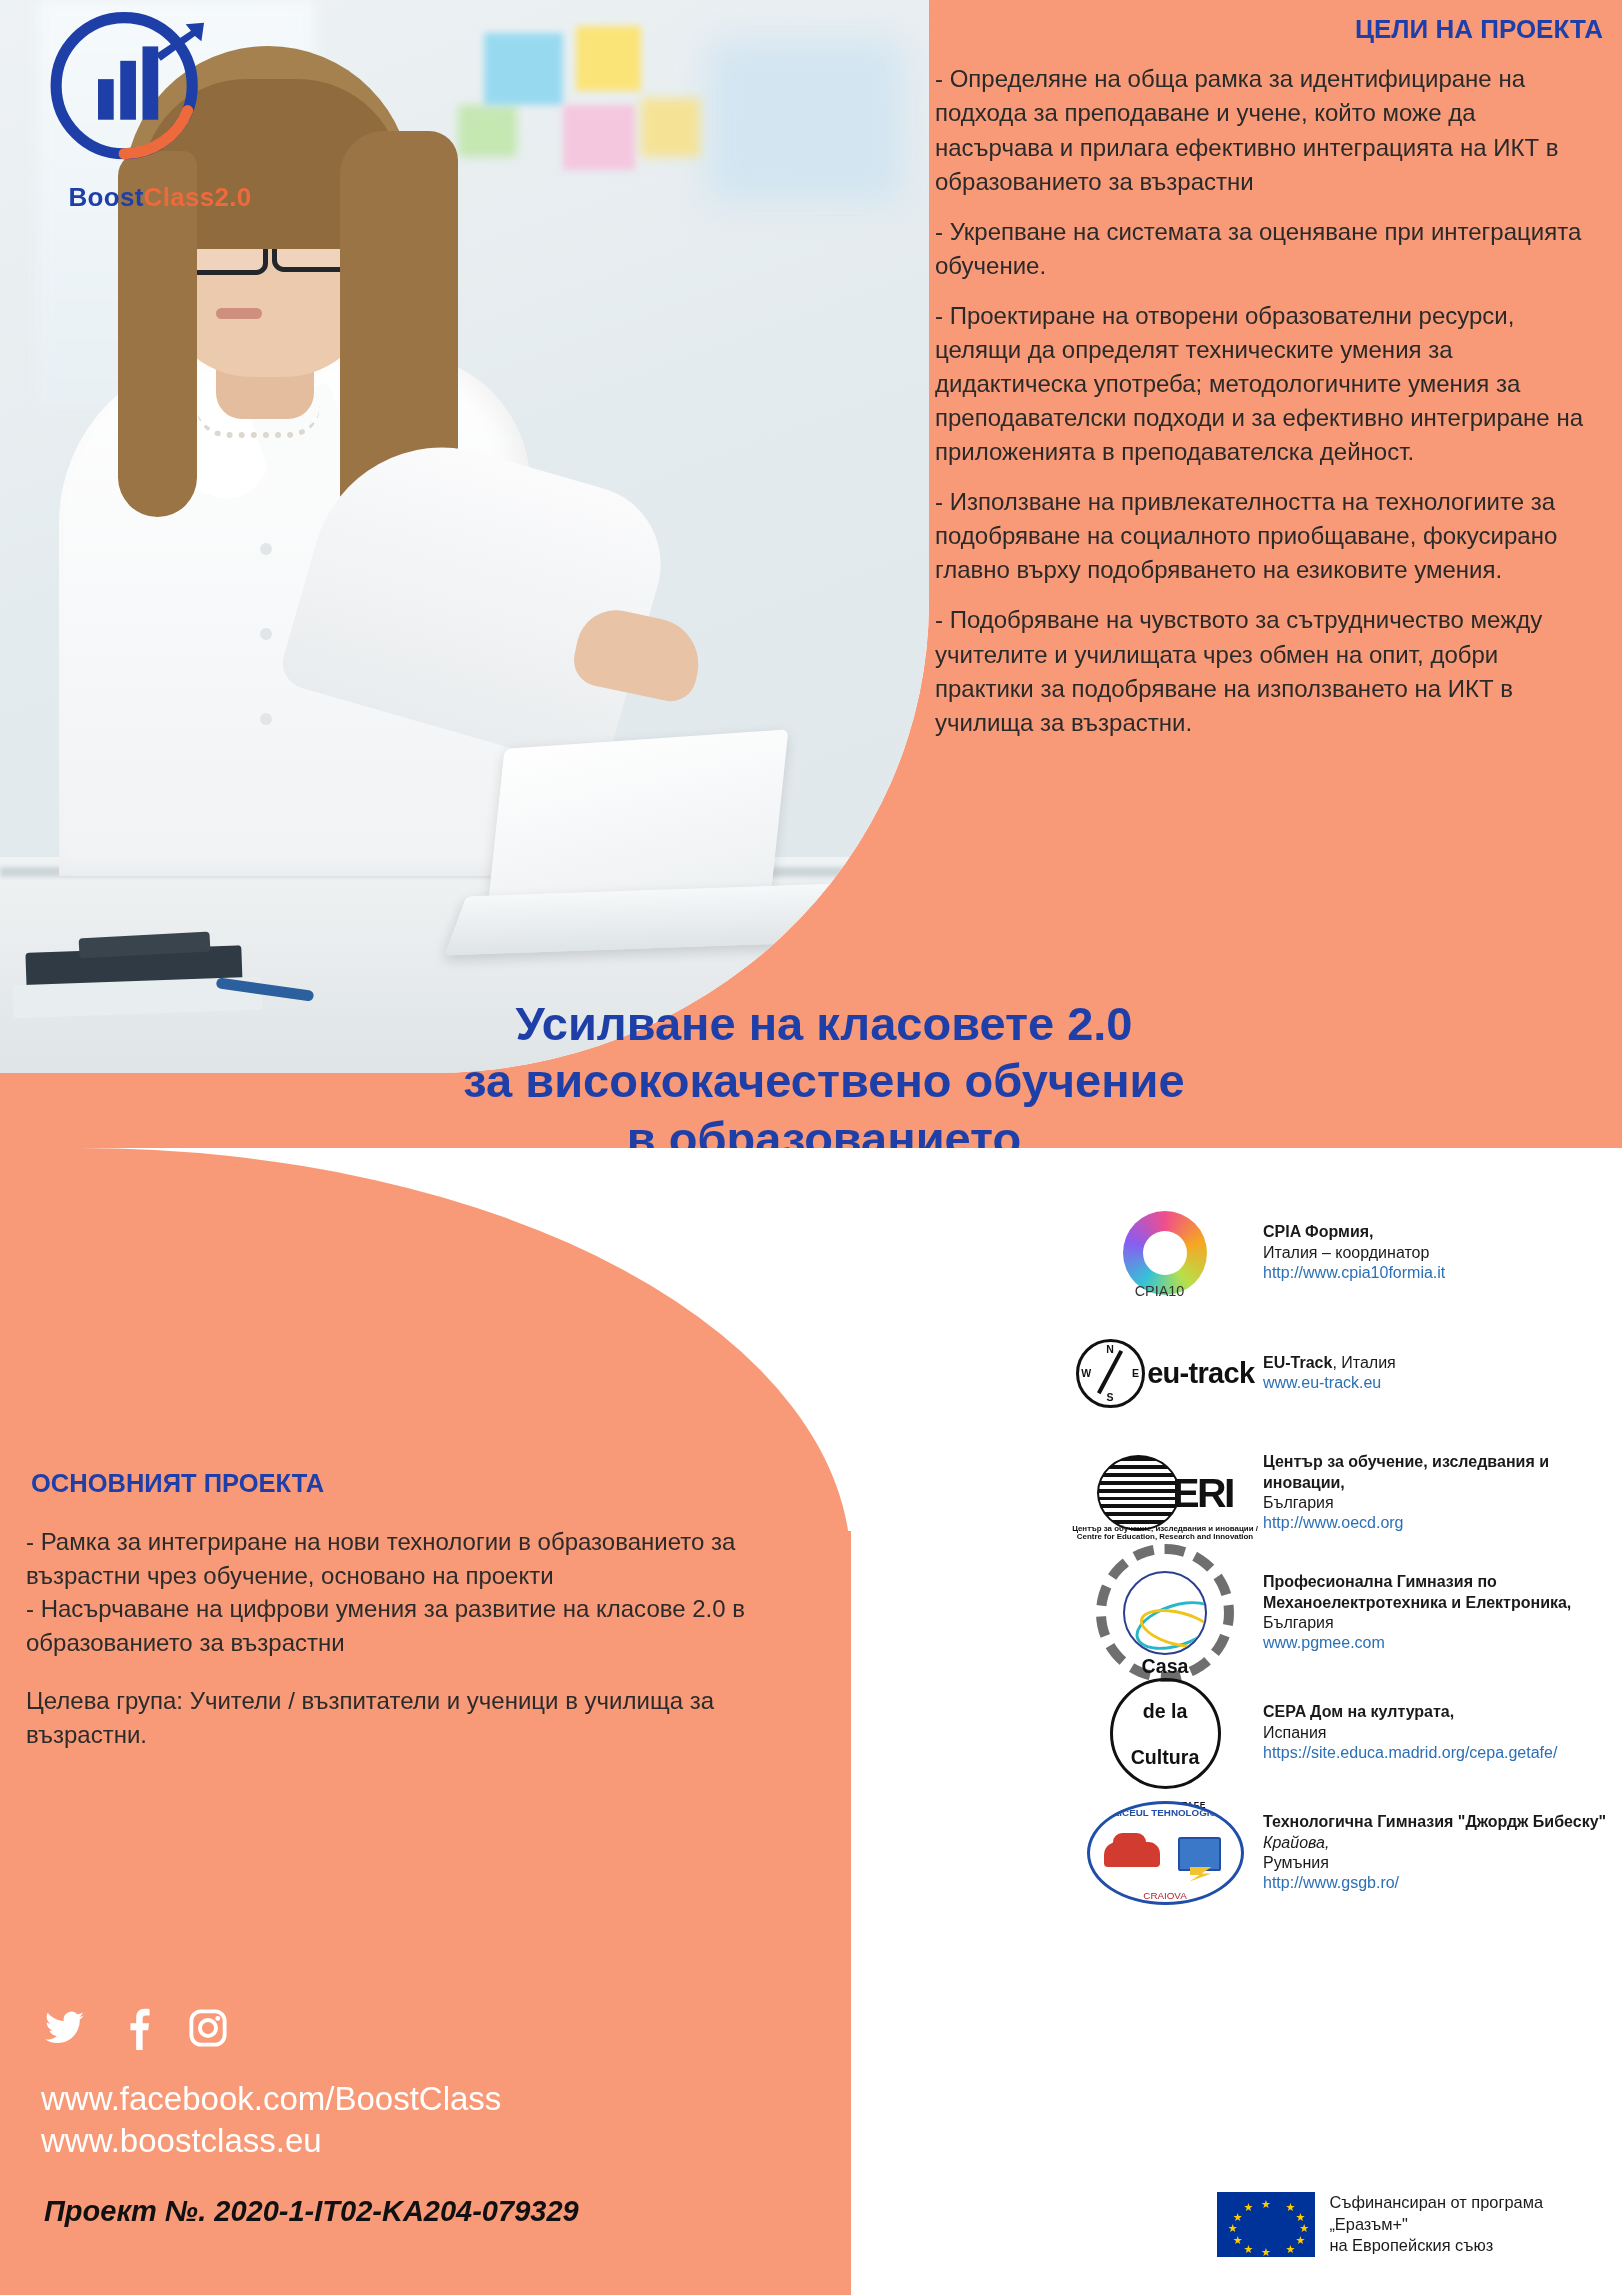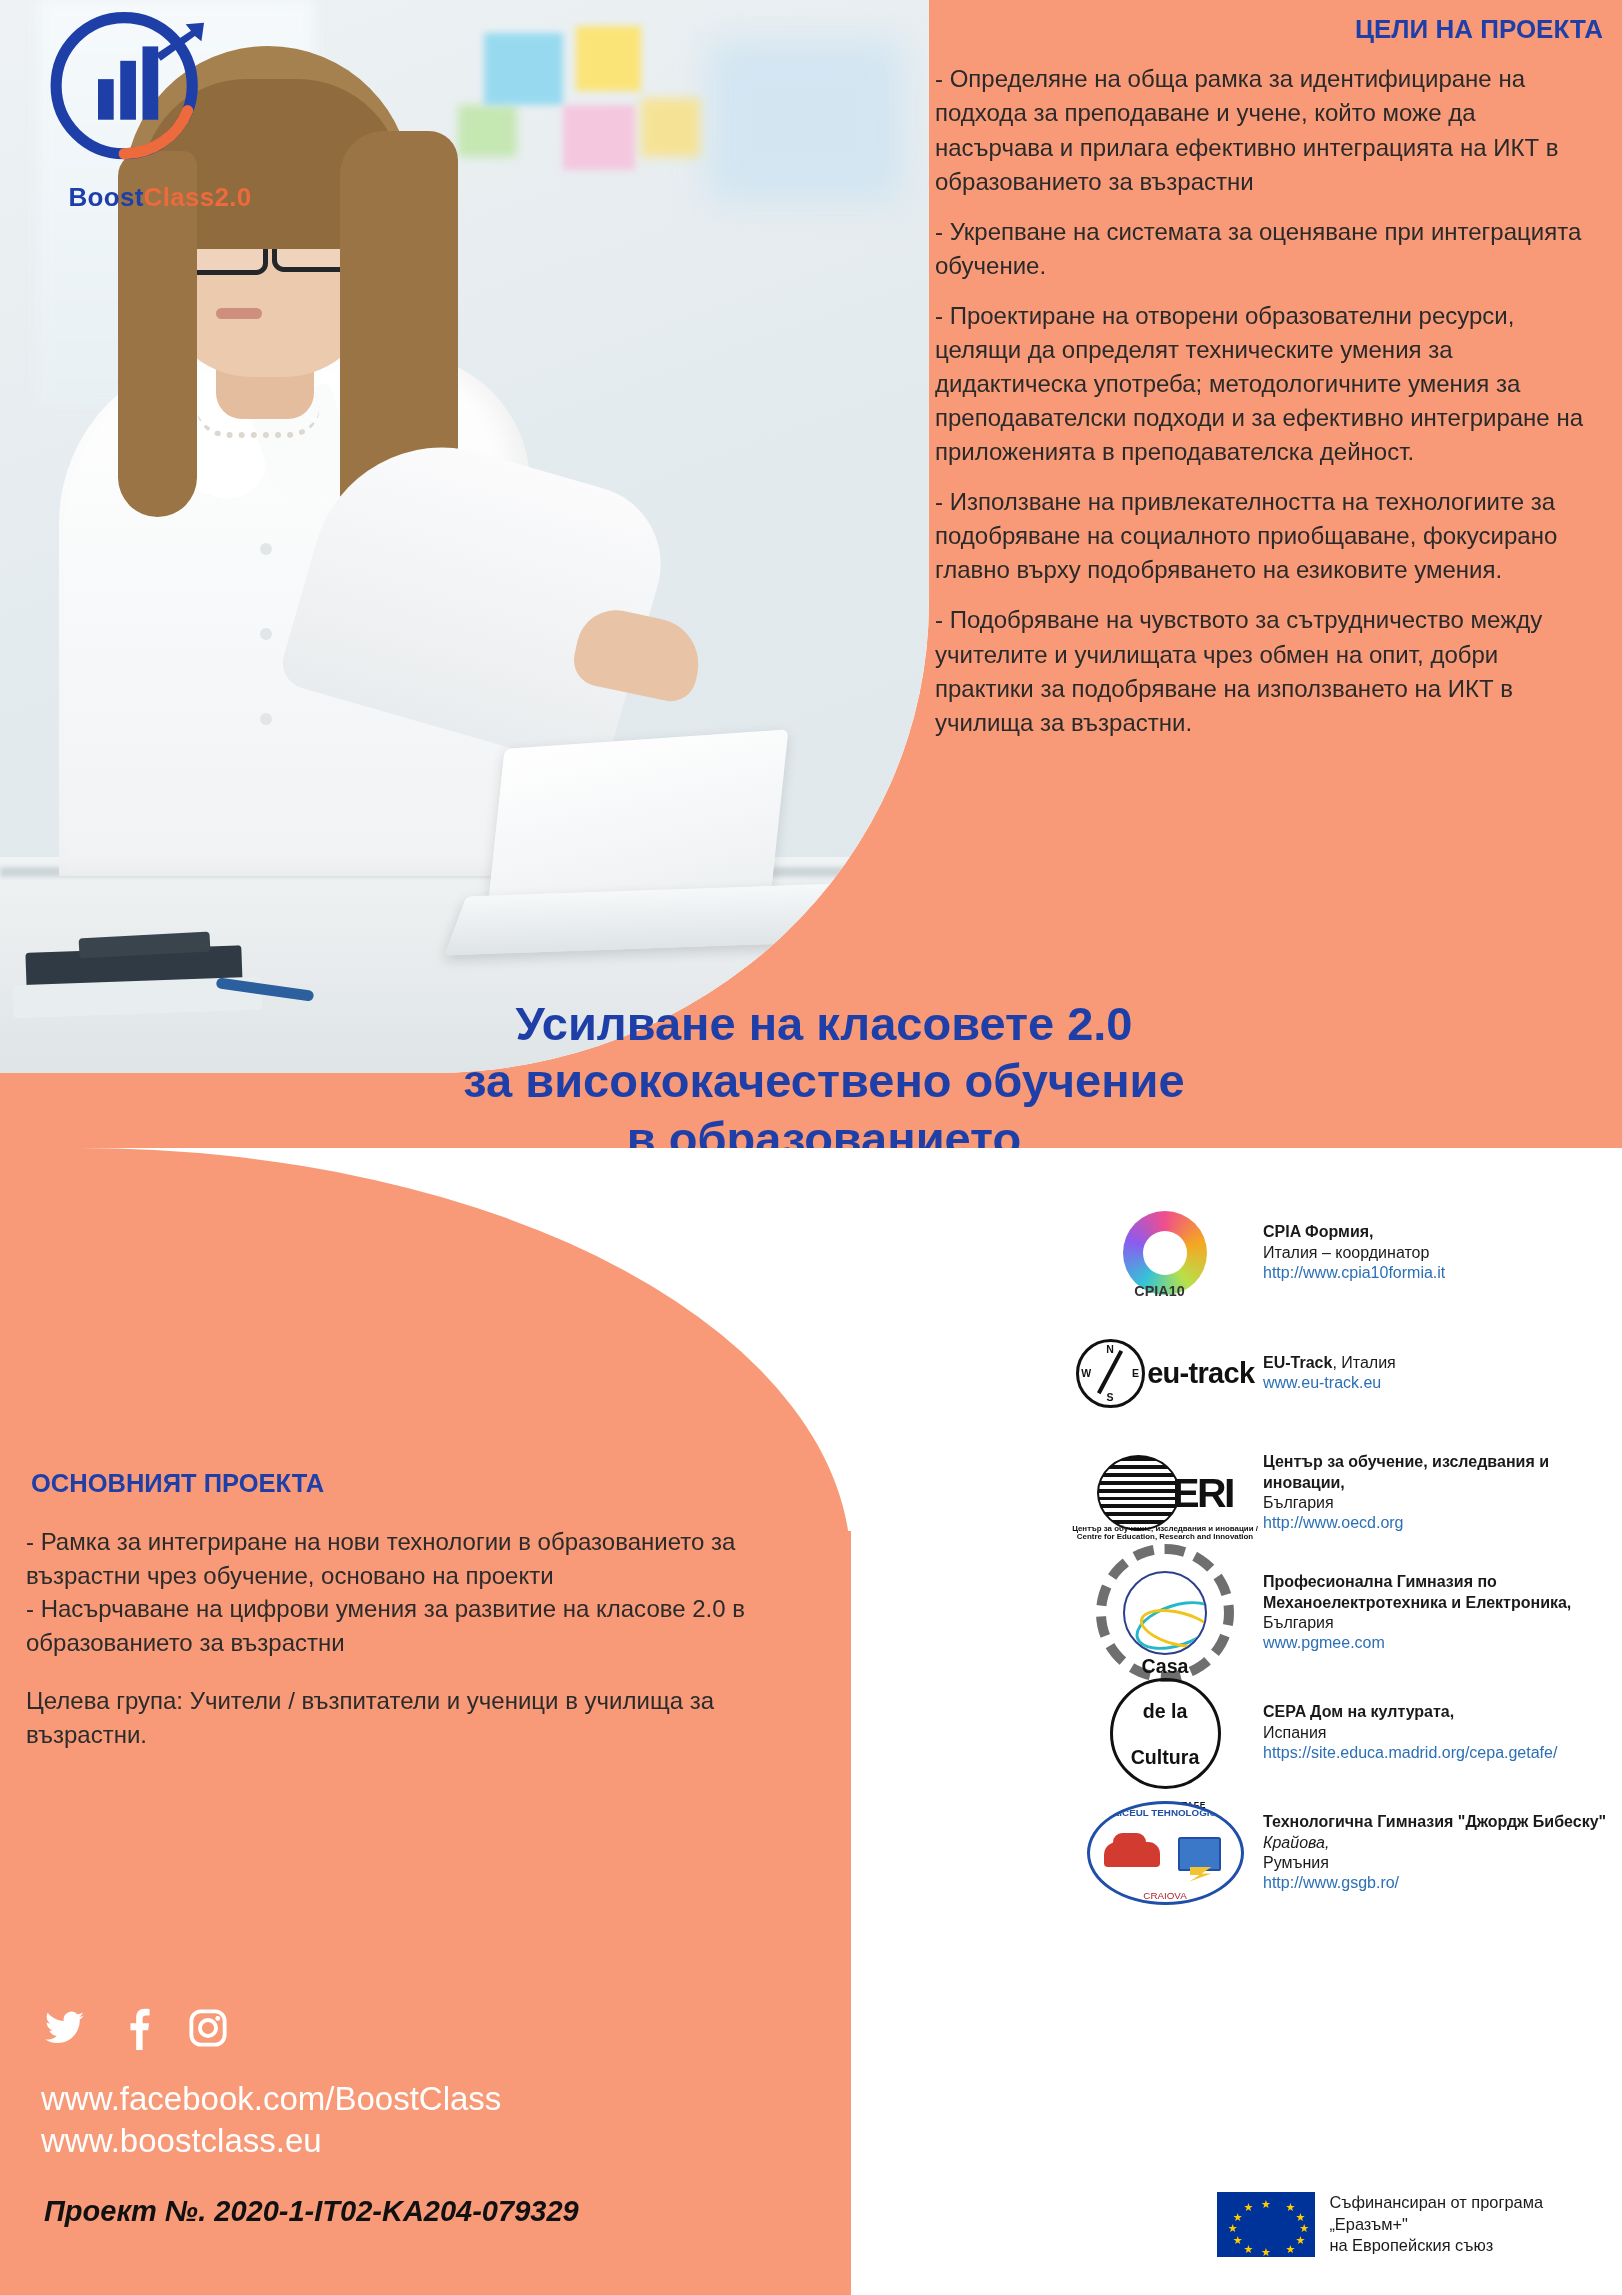--- a/index.html
+++ b/index.html
@@ -162,21 +162,21 @@
   .p-txt{font-size:16px;line-height:1.28;color:#1a1a1a;}
   .p-txt .b{font-weight:bold;}
   .p-txt .it{font-style:italic;}
   .p-txt .url{color:#2b6fb5;}
 
   
   .cpia-circle{width:84px;height:84px;border-radius:50%;
     background:conic-gradient(#f04e8c,#f5a623,#b7e04a,#35c3d6,#8a5cf0,#f04e8c);
     position:relative;}
   .cpia-circle:after{content:"";position:absolute;inset:19.6px;border-radius:50%;background:#ffffff;}
-  .cpia-label{position:absolute;bottom:2.6px;left:0;right:11px;text-align:center;font-size:14.4px;font-weight:bold;color:#333;}
+  .cpia-label{position:absolute;bottom:2.6px;left:0;right:11px;text-align:center;font-size:14.4px;font-weight:normal;color:#333;}
 
   .eu-compass{width:63px;height:63px;border-radius:50%;border:3.3px solid #111;position:relative;display:inline-block;vertical-align:middle;}
   .eu-needle{position:absolute;left:50%;top:6.5px;width:3.9px;height:48px;background:#111;transform:translateX(-50%) rotate(28deg);transform-origin:50% 50%;}
   .eu-n,.eu-s,.eu-e,.eu-w{position:absolute;font-size:10.5px;font-weight:bold;color:#111;}
   .eu-n{top:1.3px;left:50%;transform:translateX(-50%);}
   .eu-s{bottom:1.3px;left:50%;transform:translateX(-50%);}
   .eu-e{right:2.6px;top:50%;transform:translateY(-50%);}
   .eu-w{left:2.6px;top:50%;transform:translateY(-50%);}
   .eu-word{font-size:29px;font-weight:bold;color:#111;margin-left:2.6px;letter-spacing:-0.7px;}
 

